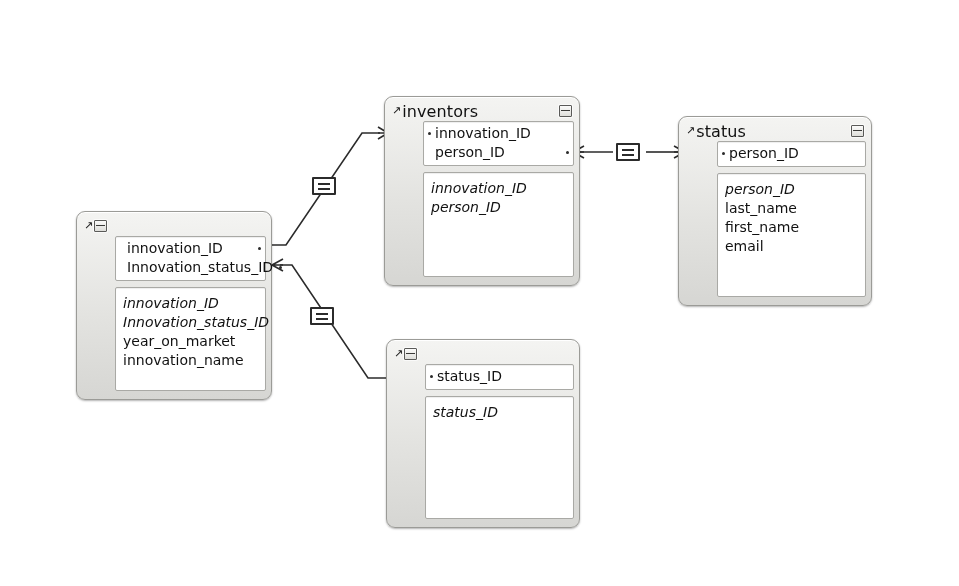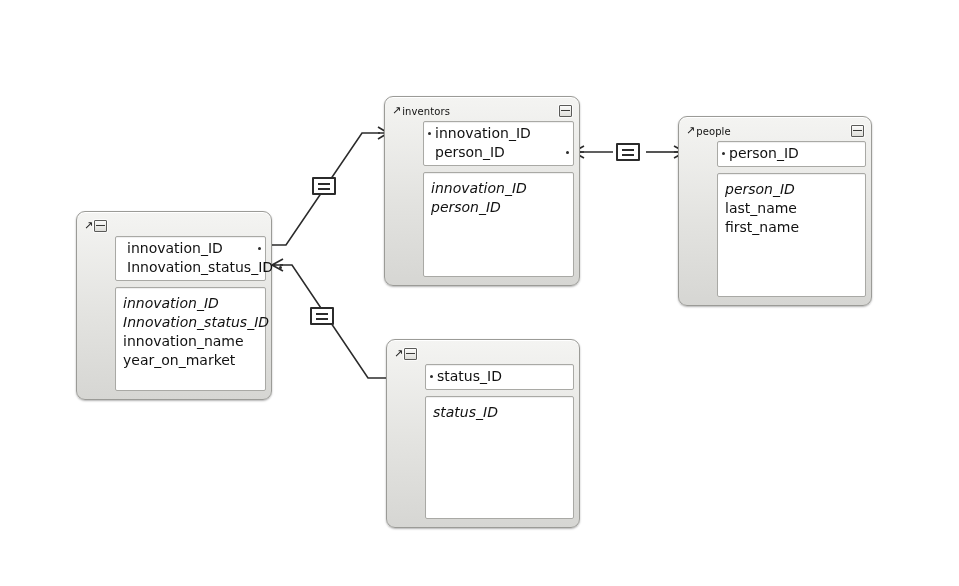--- a/index.html
+++ b/index.html
@@ -48,21 +48,21 @@
   }
   .title-arrow {
     font-size: 11px;
     line-height: 1;
     color: #1a1a1a;
     margin-right: 1px;
     transform: translateY(-1px);
     display: inline-block;
   }
   .entity-title {
-    font-size: 10px;
+    font-size: 16px;
     color: #111111;
     letter-spacing: 0.1px;
     white-space: nowrap;
     flex: 1;
   }
   .title-menu-icon {
     width: 13px;
     height: 12px;
     box-sizing: border-box;
     border: 1px solid #5a5a58;
@@ -228,22 +228,22 @@
         </div>
         <div class="key-row">
           <span class="key-dot blank"></span>
           <span class="key-label">Innovation_status_ID</span>
           <span class="key-dot-right"></span>
         </div>
       </div>
       <div class="attr-pane">
         <div class="attr-row italic">innovation_ID</div>
         <div class="attr-row italic">Innovation_status_ID</div>
+        <div class="attr-row">year_on_market</div>
         <div class="attr-row">innovation_name</div>
-        <div class="attr-row">year_on_market</div>
       </div>
     </div>
   </div>
 
   <div class="entity" style="left:384px; top:96px; width:196px; height:190px;">
     <div class="entity-titlebar">
       <span class="title-arrow">↗</span>
       <span class="entity-title">inventors</span>
       <span class="title-menu-icon"></span>
     </div>
@@ -263,35 +263,36 @@
       <div class="attr-pane">
         <div class="attr-row italic">innovation_ID</div>
         <div class="attr-row italic">person_ID</div>
       </div>
     </div>
   </div>
 
   <div class="entity" style="left:678px; top:116px; width:194px; height:190px;">
     <div class="entity-titlebar">
       <span class="title-arrow">↗</span>
-      <span class="entity-title">people</span>
+      <span class="entity-title">status</span>
       <span class="title-menu-icon"></span>
     </div>
     <div class="entity-body">
       <div class="key-pane">
         <div class="key-row">
           <span class="key-dot"></span>
           <span class="key-label">person_ID</span>
           <span class="key-dot-right hidden"></span>
         </div>
       </div>
       <div class="attr-pane">
         <div class="attr-row italic">person_ID</div>
         <div class="attr-row">last_name</div>
         <div class="attr-row">first_name</div>
+        <div class="attr-row">email</div>
       </div>
     </div>
   </div>
 
   <div class="entity" style="left:386px; top:339px; width:194px; height:189px;">
     <div class="entity-titlebar">
       <span class="title-arrow">↗</span>
       <span class="title-menu-icon"></span>
     </div>
     <div class="entity-body">

